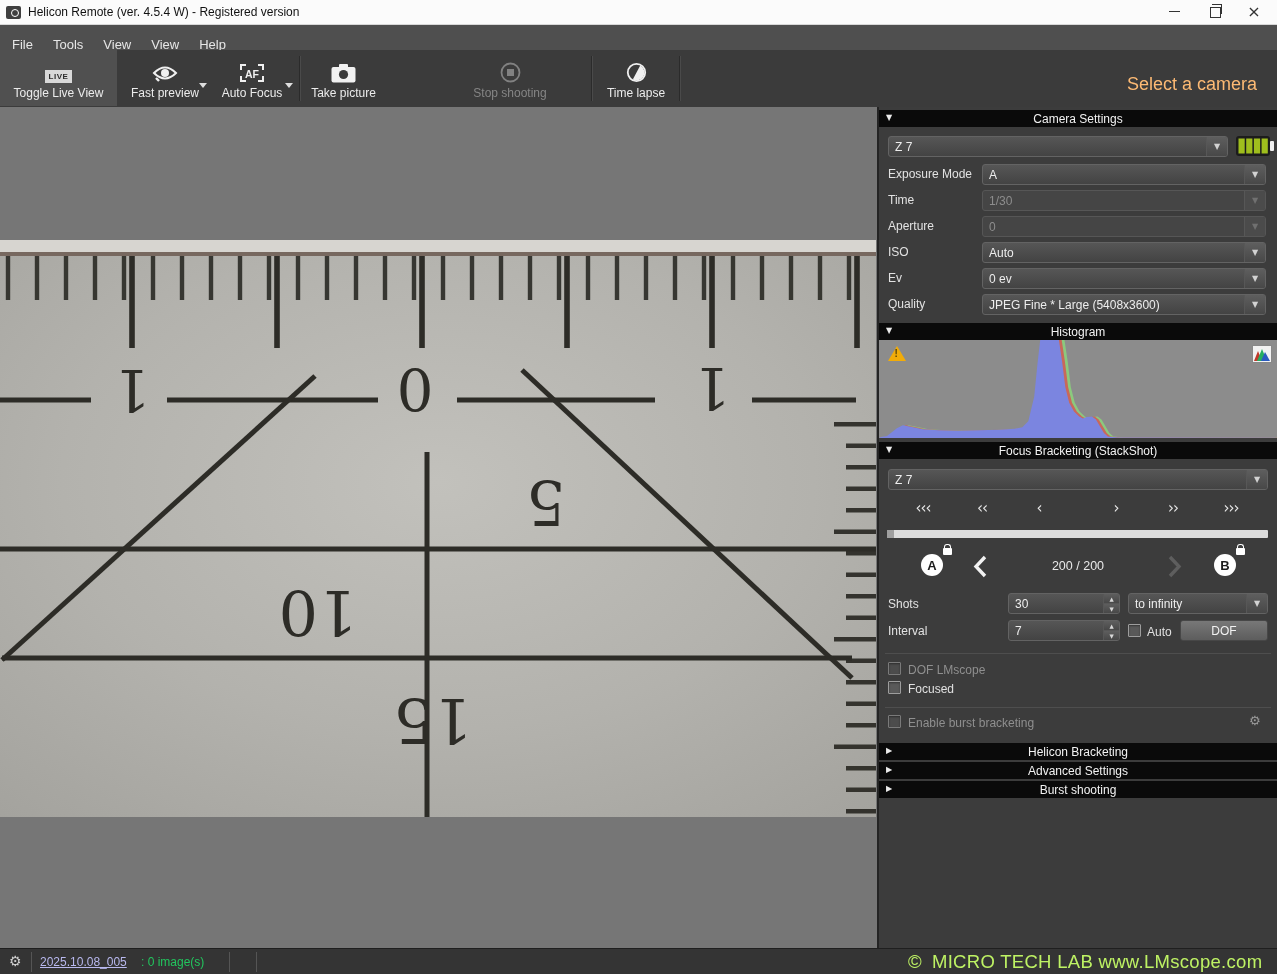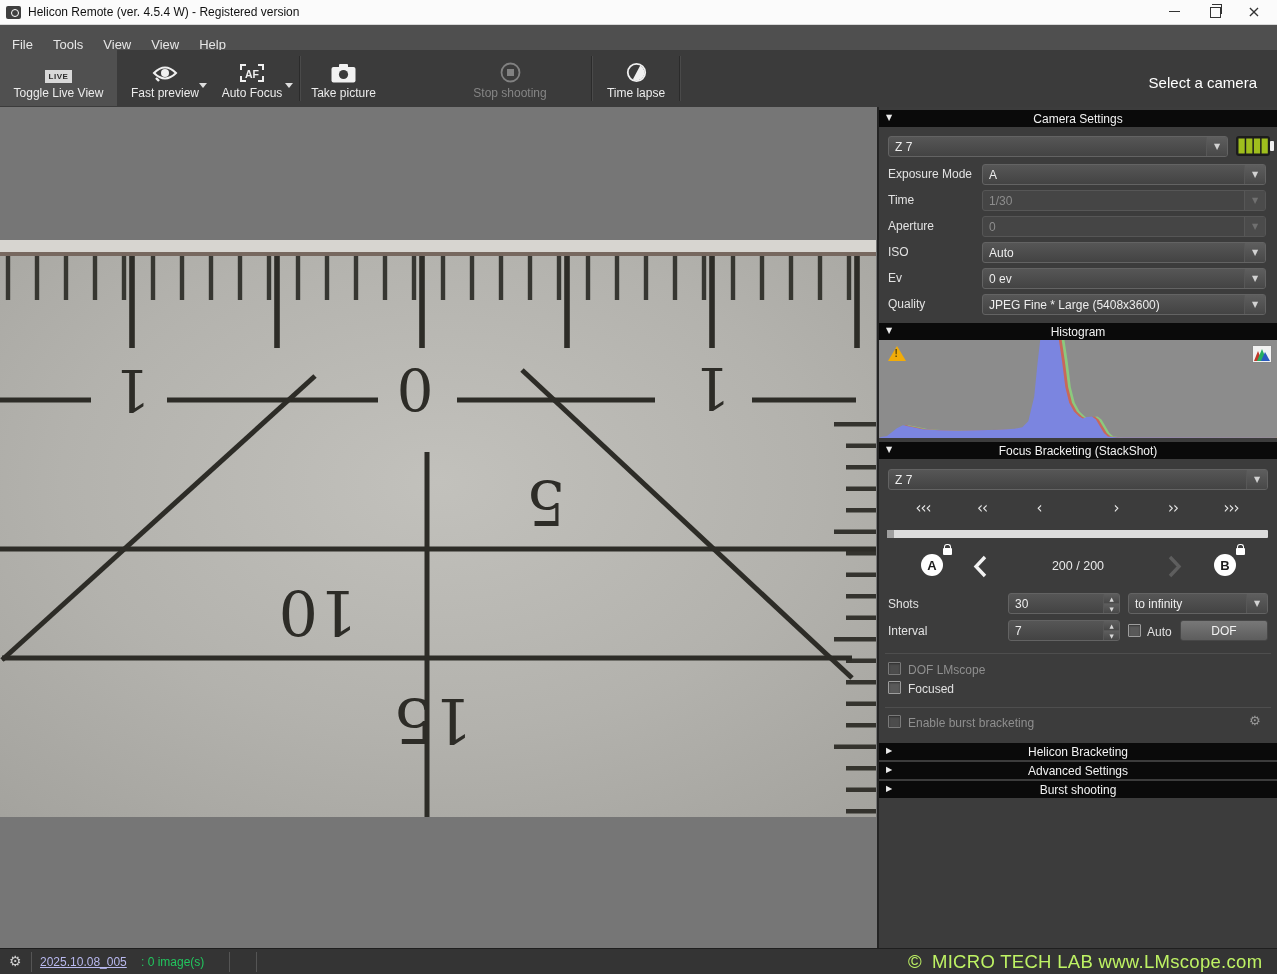--- a/index.html
+++ b/index.html
@@ -30,21 +30,21 @@
         color:#ececec;font-size:12px;white-space:nowrap}
   .tbtn .ic{height:26px;display:flex;align-items:flex-end;justify-content:center;padding-top:7px}
   .tbtn .lbl{margin-top:3px}
   .tbtn.disabled{color:#858585}
   .tb-active{position:absolute;left:0;top:0;width:117px;height:56px;background:#505050}
   .tsep{position:absolute;top:6px;height:45px;width:1px;background:#2b2b2b;border-right:1px solid #4a4a4a}
   .live-badge{background:#d9d9d9;color:#2c2c2c;font-size:8px;font-weight:bold;letter-spacing:.5px;
               padding:2px 4px;border-radius:0}
   .hf-glyph{font-size:14px;font-weight:bold;color:#f4f4f4}
   .caret{position:absolute;top:33px;width:0;height:0;border-left:4.5px solid transparent;border-right:4.5px solid transparent;border-top:5px solid #dedede}
-  .select-camera{position:absolute;right:20px;top:24px;color:#ffffff;font-size:15px}
+  .select-camera{position:absolute;right:20px;top:24px;color:#fdba74;font-size:18px}
 
   
   .main{position:absolute;left:0;top:107px;width:1277px;height:841px;background:#767676}
   .viewport{position:absolute;left:0;top:0;width:877px;height:841px;background:#767676;overflow:hidden}
   #photo-svg{position:absolute;left:0;top:133px}
   .vdivider{position:absolute;left:877px;top:0;width:2px;height:841px;background:#242424}
 
   
   .panel{position:absolute;left:879px;top:0;width:398px;height:841px;background:#3c3c3c;font-size:12px;color:#e4e4e4}
   .panel .abs{position:absolute}

